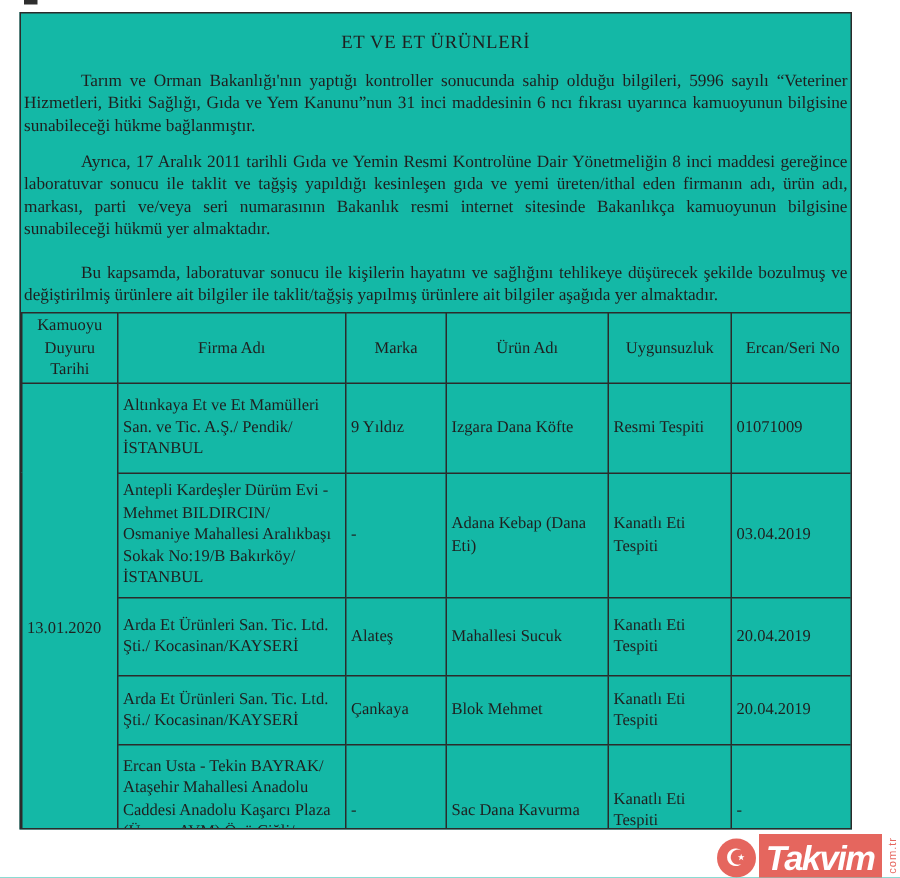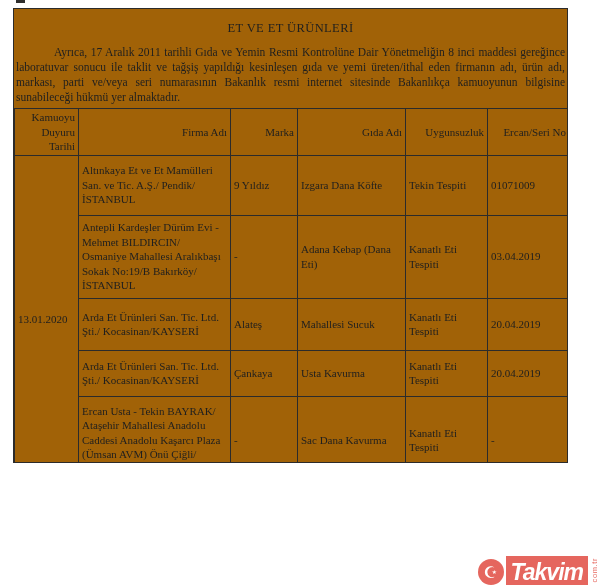--- a/index.html
+++ b/index.html
@@ -3,23 +3,23 @@
 <meta charset="utf-8">
 <style>
   html,body{margin:0;padding:0;}
   body{
     width:600px;height:585px;position:relative;overflow:hidden;
     background:#ffffff;color:#1f1f1f;
     font-family:"Liberation Serif", serif;
   }
   .artifact{position:absolute;left:16px;top:0;width:9px;height:3px;background:#2e2e2e;}
   .doc-box{
-    position:absolute;left:13px;top:8px;width:555px;height:455px;
+    position:absolute;left:13px;top:8px;width:555px;height:545px;
     border:1.5px solid #2b2b2b;box-sizing:border-box;overflow:hidden;
-    background:#a16207;
+    background:#14b8a6;
   }
   .doc-title{
     margin:12px 0 0;text-align:center;
     font-size:12.5px;font-weight:normal;letter-spacing:0.4px;line-height:15px;
   }
   .doc-box p{
     text-align:justify;text-indent:38px;
     font-size:11.5px;line-height:15px;margin:0 2px;
   }
   .p1{margin-top:11px !important;}
@@ -27,21 +27,21 @@
   .p3{margin-top:14px !important;}
   table.results{
     border-collapse:collapse;width:100%;table-layout:fixed;margin-top:3px;
   }
   table.results th, table.results td{
     border:1px solid #2b2b2b;
     font-size:11px;line-height:14.5px;padding:1px 3px;
     overflow:hidden;word-wrap:break-word;
   }
   table.results th{
-    font-weight:normal;text-align:right;vertical-align:middle;height:43px;margin-left:12px;
+    font-weight:normal;text-align:center;vertical-align:middle;height:43px;margin-left:12px;
   }
   table.results td{text-align:left;vertical-align:middle;}
   td.firma-cell{text-align:left;vertical-align:top;padding-top:2px;line-height:15px;}
   td.date-cell{vertical-align:bottom;padding-bottom:52px;}
   tr.r1{height:60px;} tr.r2{height:83px;} tr.r3{height:52px;}
   tr.r4{height:46px;} tr.r5{height:88px;}
 
   .watermark{
     position:absolute;top:556px;right:0;display:flex;align-items:flex-start;
     opacity:0.82;font-family:"Liberation Sans", sans-serif;
@@ -60,68 +60,70 @@
   }
 </style>
 </head>
 <body>
 
 <div class="artifact"></div>
 
 <div class="doc-box">
   <h1 class="doc-title"><span>ET VE ET ÜRÜNLERİ</span></h1>
 
+  <p class="p1">Tarım ve Orman Bakanlığı'nın yaptığı kontroller sonucunda sahip olduğu bilgileri, 5996 sayılı “Veteriner Hizmetleri, Bitki Sağlığı, Gıda ve Yem Kanunu”nun 31 inci maddesinin 6 ncı fıkrası uyarınca kamuoyunun bilgisine sunabileceği hükme bağlanmıştır.</p>
   <p class="p2">Ayrıca, 17 Aralık 2011 tarihli Gıda ve Yemin Resmi Kontrolüne Dair Yönetmeliğin 8 inci maddesi gereğince laboratuvar sonucu ile taklit ve tağşiş yapıldığı kesinleşen gıda ve yemi üreten/ithal eden firmanın adı, ürün adı, markası, parti ve/veya seri numarasının Bakanlık resmi internet sitesinde Bakanlıkça kamuoyunun bilgisine sunabileceği hükmü yer almaktadır.</p>
+  <p class="p3">Bu kapsamda, laboratuvar sonucu ile kişilerin hayatını ve sağlığını tehlikeye düşürecek şekilde bozulmuş ve değiştirilmiş ürünlere ait bilgiler ile taklit/tağşiş yapılmış ürünlere ait bilgiler aşağıda yer almaktadır.</p>
 
   <table class="results">
     <colgroup>
       <col style="width:64px">
         <col style="width:152px">
         <col style="width:67px">
       <col style="width:108px">
         <col style="width:82px">
         <col style="width:82px">
     </colgroup>
     <thead>
       <tr>
         <th>Kamuoyu Duyuru Tarihi</th>
         <th>Firma Adı</th>
         <th>Marka</th>
-        <th>Gıda Adı</th>
+        <th>Ürün Adı</th>
         <th>Uygunsuzluk</th>
         <th>Ercan/Seri No</th>
       </tr>
     </thead>
     <tbody>
       <tr class="r1">
         <td class="date-cell" rowspan="5">13.01.2020</td>
         <td class="firma-cell">Altınkaya Et ve Et Mamülleri San. ve Tic. A.Ş./ Pendik/İSTANBUL</td>
         <td>9 Yıldız</td>
         <td>Izgara Dana Köfte</td>
-        <td>Tekin Tespiti</td>
+        <td>Resmi Tespiti</td>
         <td>01071009</td>
       </tr>
       <tr class="r2">
         <td class="firma-cell">Antepli Kardeşler Dürüm Evi - Mehmet BILDIRCIN/ Osmaniye Mahallesi Aralıkbaşı Sokak No:19/B Bakırköy/İSTANBUL</td>
         <td>-</td>
         <td>Adana Kebap (Dana Eti)</td>
         <td>Kanatlı Eti Tespiti</td>
         <td>03.04.2019</td>
       </tr>
       <tr class="r3">
         <td class="firma-cell">Arda Et Ürünleri San. Tic. Ltd. Şti./ Kocasinan/KAYSERİ</td>
         <td>Alateş</td>
         <td>Mahallesi Sucuk</td>
         <td>Kanatlı Eti Tespiti</td>
         <td>20.04.2019</td>
       </tr>
       <tr class="r4">
         <td class="firma-cell">Arda Et Ürünleri San. Tic. Ltd. Şti./ Kocasinan/KAYSERİ</td>
         <td>Çankaya</td>
-        <td>Usta Kavurma</td>
+        <td>Blok Mehmet</td>
         <td>Kanatlı Eti Tespiti</td>
         <td>20.04.2019</td>
       </tr>
       <tr class="r5">
         <td class="firma-cell">Ercan Usta - Tekin BAYRAK/ Ataşehir Mahallesi Anadolu Caddesi Anadolu Kaşarcı Plaza (Ümsan AVM) Önü Çiğli/İZMİR</td>
         <td>-</td>
         <td>Sac Dana Kavurma</td>
         <td>Kanatlı Eti Tespiti</td>
         <td>-</td>
       </tr>

